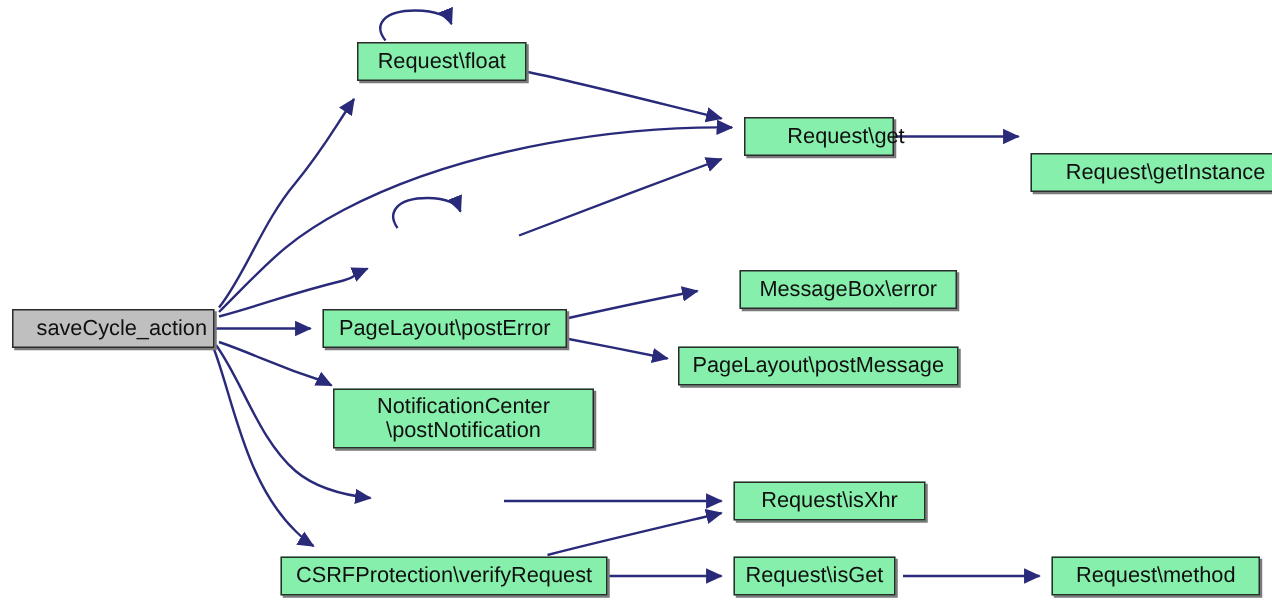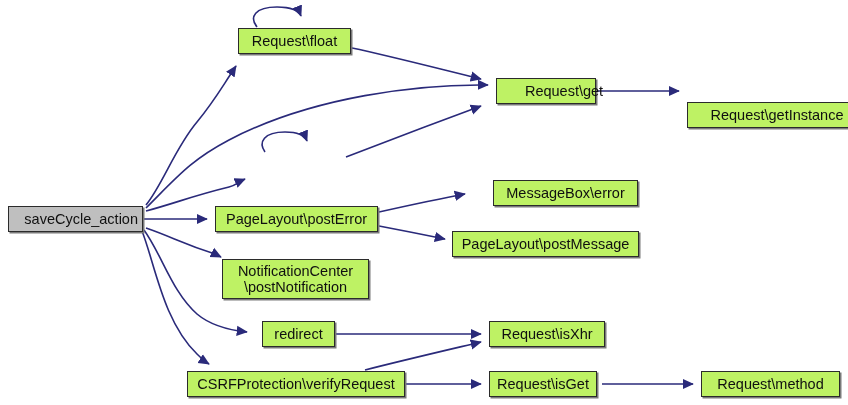--- a/index.html
+++ b/index.html
@@ -19,21 +19,21 @@
     position: absolute;
     left: 0;
     top: 0;
     width: 848px;
     height: 405px;
   }
   .node {
     position: absolute;
     box-sizing: border-box;
     border: 1px solid #2b2b2b;
-    background: #bef264;
+    background: #86efac;
     color: #101010;
     font-size: 14.5px;
     line-height: 1.12;
     display: flex;
     align-items: center;
     justify-content: center;
     text-align: center;
     white-space: pre;
     box-shadow: 1.5px 1.5px 0 0 #7a7a7a;
     z-index: 2;
@@ -122,30 +122,27 @@
   </div>
 
   <div class="node" style="left:473px; top:180px; width:145px; height:26px;margin-left:20px;">
     <span class="label">MessageBox\error</span>
   </div>
 
   <div class="node" style="left:452px; top:231px; width:187px; height:26px;">
     <span class="label">PageLayout\postMessage</span>
   </div>
 
-  <div class="node" style="left:222px; top:259px; width:147px; height:40px;">
+  <div class="node" style="left:222px; top:259px; width:174px; height:40px;">
     <span class="label">NotificationCenter
 \postNotification</span>
   </div>
 
-  <div class="node" style="left:262px; top:321px; width:73px; height:26px;">
-    <span class="label">redirect</span>
-  </div>
 
-  <div class="node" style="left:489px; top:321px; width:116px; height:26px;">
+  <div class="node" style="left:489px; top:321px; width:128px; height:26px;">
     <span class="label">Request\isXhr</span>
   </div>
 
   <div class="node" style="left:187px; top:371px; width:218px; height:26px;">
     <span class="label">CSRFProtection\verifyRequest</span>
   </div>
 
   <div class="node" style="left:489px; top:371px; width:108px; height:26px;">
     <span class="label">Request\isGet</span>
   </div>

